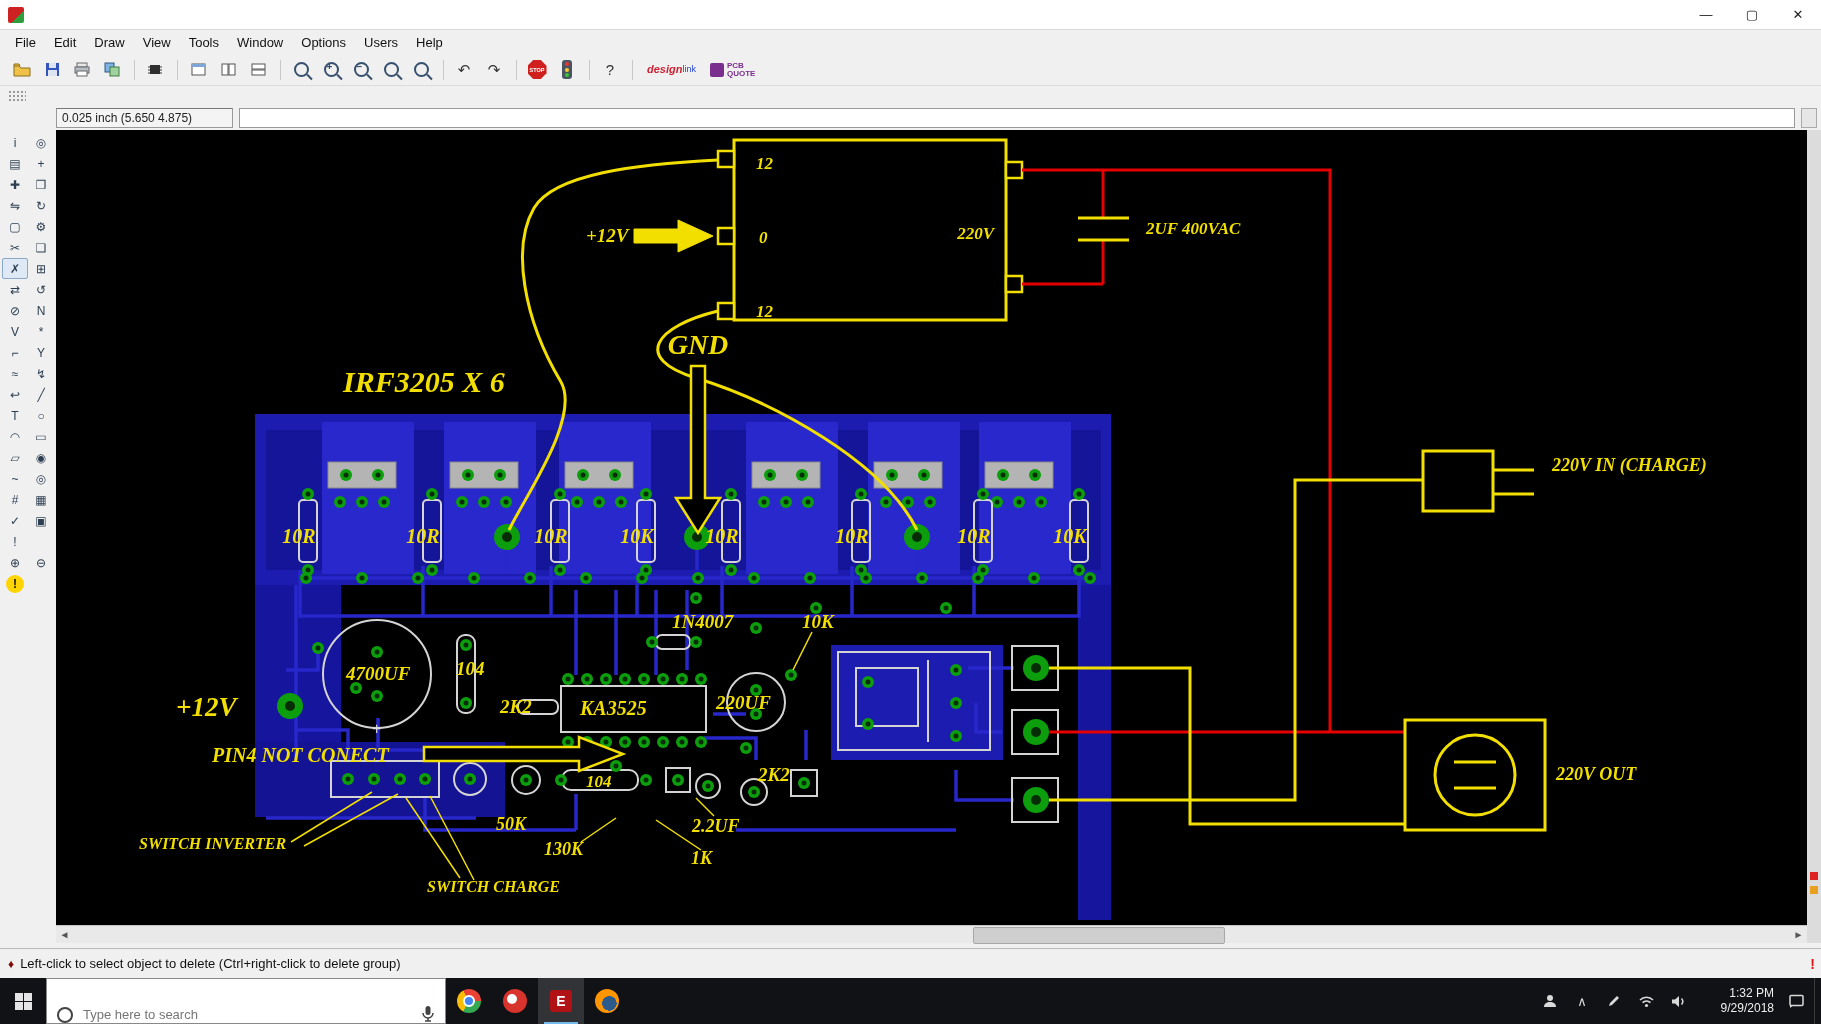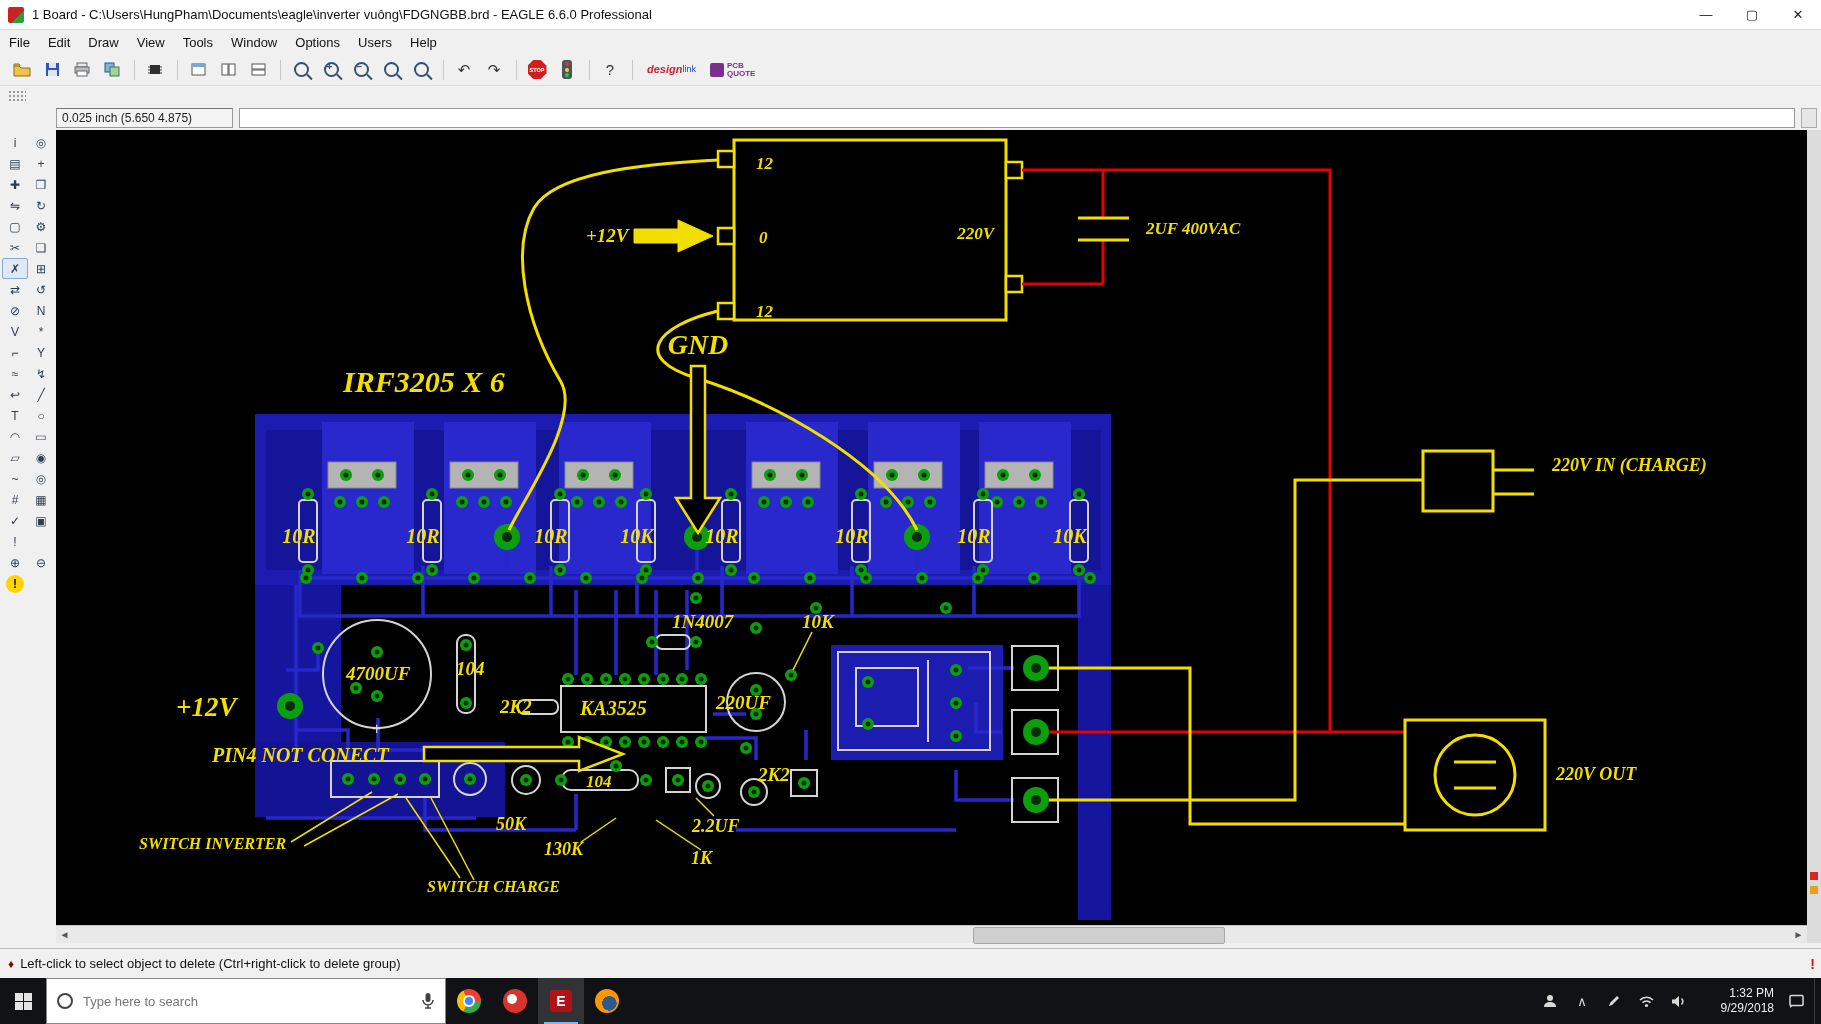--- a/index.html
+++ b/index.html
@@ -4,21 +4,21 @@
 <style>
   html,body{margin:0;padding:0;background:#444;}
   .screen{position:relative;width:1821px;height:1024px;background:#000;font-family:"Liberation Sans",sans-serif;overflow:hidden;}
   
   .titlebar{position:absolute;left:0;top:0;width:100%;height:30px;background:#ffffff;display:flex;align-items:center;border-bottom:1px solid #d9d9d9;box-sizing:border-box;}
   .appicon{width:16px;height:16px;margin:0 8px 0 8px;background:linear-gradient(135deg,#cc2222 62%,#2e9e3a 62%);border-radius:2px;}
   .titletext{font-size:13px;color:#111;white-space:nowrap;}
   .wincontrols{margin-left:auto;display:flex;height:100%;}
   .wbtn{width:46px;height:100%;display:flex;align-items:center;justify-content:center;font-size:13px;color:#222;}
   
-  .menubar{position:absolute;left:0;top:30px;width:100%;height:24px;background:#f0f0f0;display:flex;align-items:center;box-sizing:border-box;}
+  .menubar{position:absolute;left:0;top:30px;width:100%;height:24px;background:#f0f0f0;display:flex;align-items:center;padding-left:6px;box-sizing:border-box;}
   .mitem{font-size:13px;color:#111;padding:2px 9px;}
   
   .toolbar{position:absolute;left:0;top:54px;width:100%;height:32px;background:#f0f0f0;display:flex;align-items:center;padding-left:8px;box-sizing:border-box;border-bottom:1px solid #dcdcdc;}
   .tbtn{width:26px;height:24px;display:flex;align-items:center;justify-content:center;border:1px solid transparent;border-radius:2px;margin-right:2px;position:relative;}
   .tsep{width:1px;height:20px;background:#c9c9c9;margin:0 6px;}
   .mag{position:relative;width:11px;height:11px;border:2px solid #38506e;border-radius:50%;}
   .mag::after{content:"";position:absolute;width:7px;height:2px;background:#38506e;right:-6px;bottom:-3px;transform:rotate(45deg);}
   .magch{position:absolute;left:1px;top:-3px;font-size:10px;font-weight:bold;color:#38506e;}
   .uglyph{font-size:15px;color:#333;line-height:1;}
   .stopoct{width:19px;height:19px;background:#cf1f1f;clip-path:polygon(30% 0,70% 0,100% 30%,100% 70%,70% 100%,30% 100%,0 70%,0 30%);display:flex;align-items:center;justify-content:center;color:#fff;font-size:5.5px;font-weight:bold;}
@@ -53,21 +53,21 @@
   .vmark2{position:absolute;left:3px;top:756px;width:8px;height:8px;background:#e8a020;}
   
   .statusbar{position:absolute;left:0;top:948px;width:100%;height:30px;background:#f0f0f0;border-top:1px solid #bbb;display:flex;align-items:center;padding-left:8px;box-sizing:border-box;font-size:13px;color:#111;}
   .sdiamond{color:#7c0c0c;margin-right:6px;font-size:12px;}
   .swarn{margin-left:auto;margin-right:6px;color:#d11;font-weight:bold;font-size:14px;}
   
   .taskbar{position:absolute;left:0;top:978px;width:100%;height:46px;background:#101216;display:flex;align-items:center;}
   .startbtn{width:46px;height:46px;display:flex;align-items:center;justify-content:center;}
   .winlogo{display:grid;grid-template-columns:8px 8px;grid-auto-rows:8px;gap:1px;}
   .winlogo i{background:#e4e4e4;display:block;}
-  .searchbox{width:400px;height:46px;background:#fff;display:flex;align-items:center;padding:0 10px;box-sizing:border-box;gap:8px;border:1px solid #888;}
+  .searchbox{width:400px;height:46px;background:#fff;display:flex;align-items:flex-end;padding:0 10px;box-sizing:border-box;gap:8px;border:1px solid #888;}
   .cortana{width:16px;height:16px;border:2px solid #444;border-radius:50%;box-sizing:border-box;flex:none;}
   .searchinput{flex:1;border:none;outline:none;font-size:13px;color:#333;font-family:"Liberation Sans",sans-serif;}
   .appslot{width:46px;height:46px;display:flex;align-items:center;justify-content:center;position:relative;}
   .appslot.active{background:rgba(255,255,255,.14);}
   .appslot.active::after{content:"";position:absolute;left:6px;right:6px;bottom:0;height:2px;background:#76b9ed;}
   .chrome{position:relative;width:24px;height:24px;border-radius:50%;background:conic-gradient(from -30deg,#ea4335 0 120deg,#34a853 120deg 240deg,#fbbc05 240deg 360deg);}
   .chrome i{position:absolute;left:6px;top:6px;width:12px;height:12px;border-radius:50%;background:#4285f4;border:2px solid #fff;box-sizing:border-box;}
   .redswirl{position:relative;width:24px;height:24px;border-radius:50%;background:#d8332c;}
   .redswirl i{position:absolute;left:4px;top:5px;width:10px;height:10px;border-radius:50%;background:#fff;}
   .eagleicon{width:22px;height:22px;background:#b01216;border-radius:3px;color:#fff;font-weight:bold;font-size:14px;display:flex;align-items:center;justify-content:center;}
@@ -84,21 +84,20 @@
   .co{stroke:#d4d4d4;stroke-width:2;fill:none;}
   .tr{stroke:#2727cc;stroke-width:3.5;fill:none;}
 </style>
 </head>
 <body>
 
 <div class="screen">
 
   <div class="titlebar">
     <span class="appicon"></span>
-    <span class="titletext">1 Board - C:\Users\HungPham\Documents\eagle\inverter vuông\FDGNGBB.brd - EAGLE 6.6.0 Professional</span>
     <div class="wincontrols">
       <div class="wbtn">—</div>
       <div class="wbtn">▢</div>
       <div class="wbtn">✕</div>
     </div>
   </div>
 
   <div class="menubar">
     <span class="mitem">File</span>
     <span class="mitem">Edit</span>

